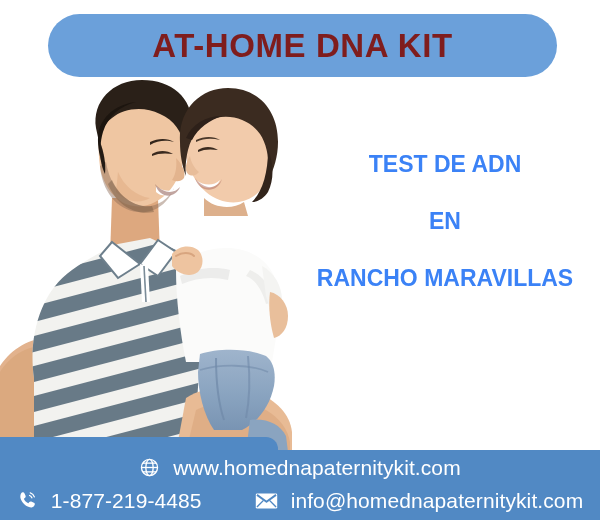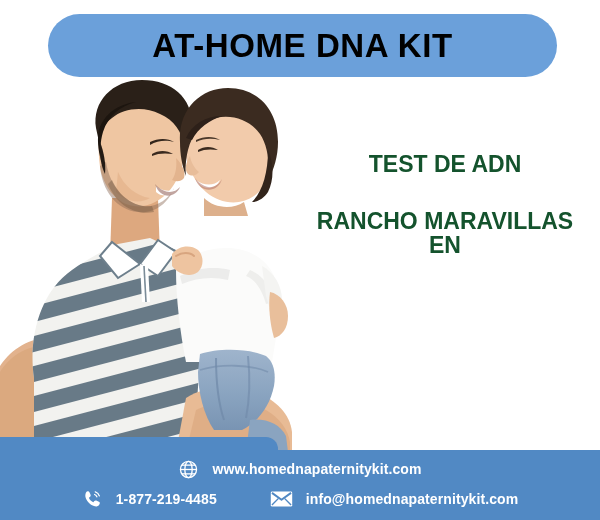--- a/index.html
+++ b/index.html
@@ -25,21 +25,21 @@
     top: 14px;
     width: 509px;
     height: 63px;
     background: #6ba0da;
     border-radius: 32px;
     display: flex;
     align-items: center;
     justify-content: center;
   }
   .header-title {
-    color: #000000;
+    color: #7f1d1d;
     font-size: 33px;
     font-weight: bold;
     letter-spacing: 0.6px;
     line-height: 1;
     white-space: nowrap;
     font-family: "Liberation Sans", sans-serif;
   }
 
   
   .photo-area {
@@ -54,21 +54,21 @@
 
   
   .info-block {
     position: absolute;
     left: 300px;
     top: 152px;
     width: 290px;
     text-align: center;
   }
   .info-line {
-    color: #14532d;
+    color: #3b82f6;
     font-weight: bold;
     font-family: "Liberation Sans", sans-serif;
     line-height: 1.05;
     white-space: nowrap;
   }
   .info-line.l1 { font-size: 23px; margin-bottom: 33px; }
   .info-line.l2 { font-size: 23px; margin-bottom: 33px; }
   .info-line.l3 { font-size: 23px; }
 
   
@@ -118,22 +118,22 @@
   .footer-row.row1 { gap: 13px; }
   .footer-row.row2 { gap: 12px; }
   .contact-item {
     display: flex;
     align-items: center;
     gap: 13px;
   }
   .contact-item + .contact-item { margin-left: 41px; }
   .contact-text {
     color: #ffffff;
-    font-size: 14px;
-    font-weight: bold;
+    font-size: 21px;
+    font-weight: normal;
     letter-spacing: 0.1px;
     white-space: nowrap;
     font-family: "Liberation Sans", sans-serif;
   }
   .icon {
     display: inline-flex;
     align-items: center;
     justify-content: center;
     flex: none;
   }
@@ -280,22 +280,22 @@
       <path d="M200,290 C220,284 250,284 268,292" stroke="#6f89a8" stroke-width="1.8" fill="none" opacity="0.55"></path>
 
       <path d="M250,340 C266,338 280,344 286,356 L288,372 L246,372 Z" fill="#8aa4c0"></path>
 
       <rect x="296" y="0" width="14" height="372" fill="#ffffff"></rect>
     </svg>
   </div>
 
   <div class="info-block">
     <div class="info-line l1">TEST DE ADN</div>
+    <div class="info-line l2">EN</div>
     <div class="info-line l3">RANCHO MARAVILLAS</div>
-    <div class="info-line l2">EN</div>
   </div>
 
   <div class="footer">
     <div class="footer-shape-left"></div>
     <div class="footer-shape-right"></div>
 
     <div class="footer-content">
 
       <div class="footer-row row1">
         <div class="contact-item">

